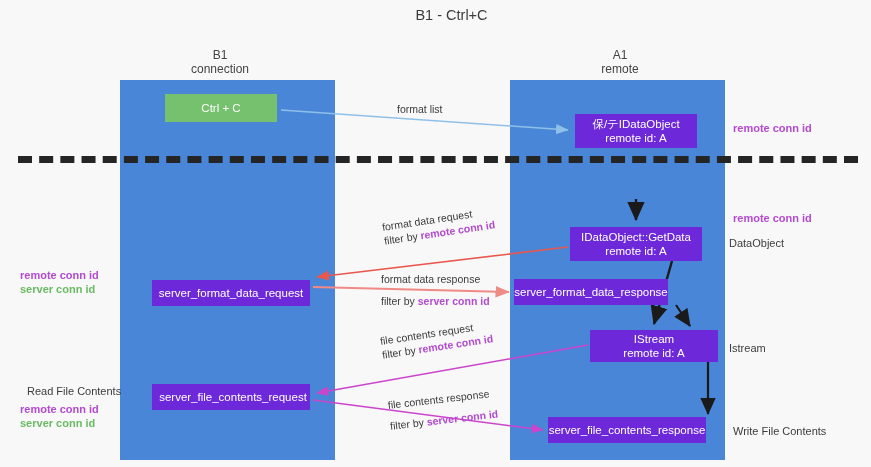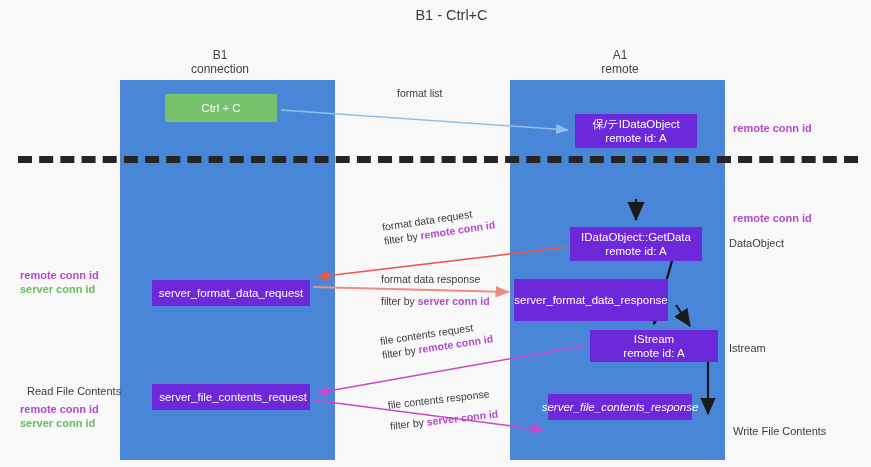--- a/index.html
+++ b/index.html
@@ -46,45 +46,45 @@
   }
   .node.green{background:#76c16e;}
   .node.orange{background:#6d28d9;}
   .node .l2{display:block;}
 
   #n-ctrlc{left:165px;top:94px;width:112px;height:28px;justify-content:center;}
   #n-dataobject{left:575px;top:114px;width:122px;height:34px;}
   #n-ctrlv{left:578px;top:172px;width:116px;height:26px;}
   #n-getdata{left:570px;top:227px;width:132px;height:34px;align-items:center;}
   #n-fmt-req{left:152px;top:280px;width:158px;height:26px;}
-  #n-fmt-resp{left:514px;top:279px;width:154px;height:42px;}
+  #n-fmt-resp{left:514px;top:279px;width:154px;height:26px;}
   #n-istream{left:590px;top:330px;width:128px;height:32px;}
   #n-file-req{left:152px;top:384px;width:158px;height:26px;padding-left:8px;}
-  #n-file-resp{left:548px;top:394px;width:144px;height:26px;font-style:italic;}
+  #n-file-resp{left:548px;top:417px;width:158px;height:26px;}
 
   
   .side{font-size:11px;line-height:14px;}
   .side.bold{font-weight:bold;}
   .purple{color:#b44ad0;}
   .green-t{color:#6aba63;}
   .dark{color:#3c3c3c;}
 
   #s-remote1{left:733px;top:121px;}
   #s-remote2{left:733px;top:211px;}
   #s-dataobject{left:729px;top:236px;}
   #s-istream{left:729px;top:341px;}
   #s-write{left:733px;top:424px;text-align:center;}
   #s-left-mid{left:20px;top:268px;text-align:left;}
   #s-read{left:27px;top:384px;}
   #s-left-bot{left:20px;top:402px;text-align:left;}
 
   
   .elabel{font-size:10.5px;line-height:14px;color:#3c3c3c;white-space:nowrap;}
   .elabel .hl{font-weight:bold;}
-  #e-formatlist{left:397px;top:86px;}
+  #e-formatlist{left:397px;top:102px;}
 
   #e-fdreq{left:381px;top:220px;transform:rotate(-8.5deg);transform-origin:left top;}
   #e-fdresp{left:381px;top:272px;}
   #e-fcreq{left:379px;top:334px;transform:rotate(-8.5deg);transform-origin:left top;}
   #e-fcresp{left:387px;top:398px;transform:rotate(-6.5deg);transform-origin:left top;}
 
   svg.edges{position:absolute;left:0;top:0;width:871px;height:467px;overflow:visible;}
 </style>
 </head>
 <body>

